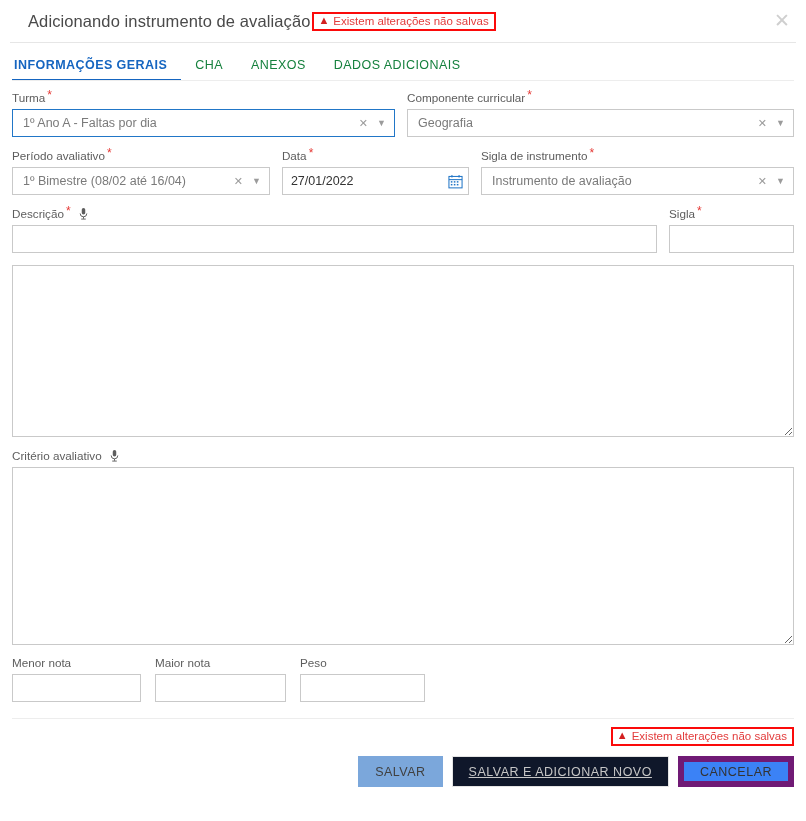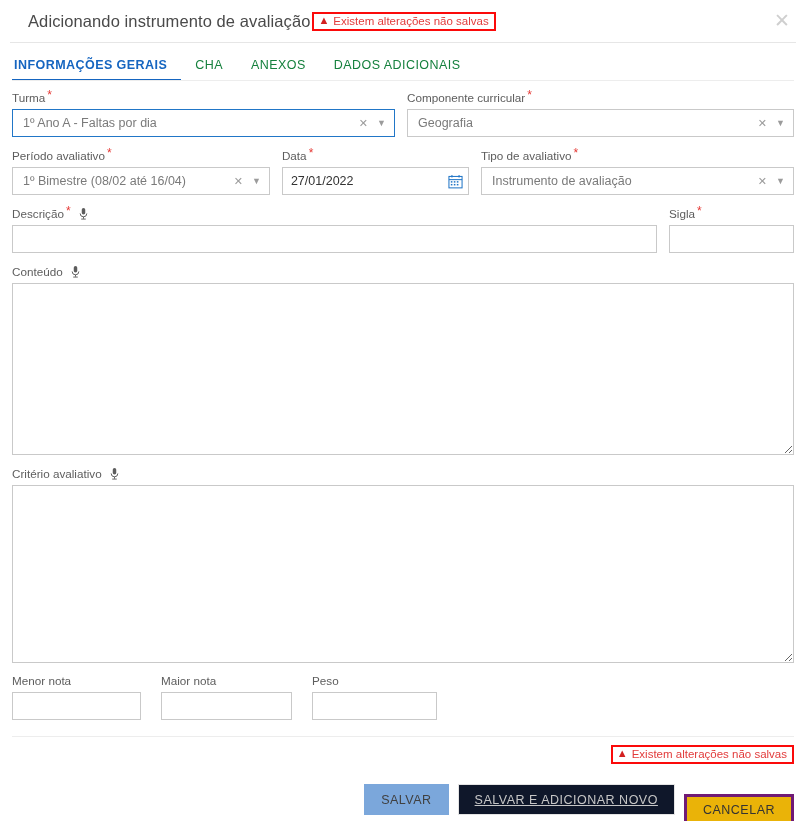--- a/index.html
+++ b/index.html
@@ -199,21 +199,21 @@
     letter-spacing: .5px;
     font-family: "Liberation Sans", sans-serif;
     border: 1px solid transparent;
     background: #fff;
     cursor: pointer;
     display: inline-flex; align-items: center; justify-content: center;
     white-space: nowrap;
   }
   .btn-primary { background: #7ba7db; color: #404040; border-color: #7ba7db; }
   .btn-disabled { background: #0f172a; color: #c6c6c6; border: 1px solid #e4e4e4; cursor: default; text-decoration: underline; }
-  .btn-outline { background: #eab308; color: #333; border: 3px solid #701a75; margin-top: 20px; }
+  .btn-outline { background: #3b82f6; color: #333; border: 6px solid #701a75; }
 </style>
 </head>
 <body>
 
 <div class="modal">
 
   <div class="hdr">
     <span class="hdr-title">Adicionando instrumento de avaliação</span>
 
     <span class="alert-box">
@@ -299,21 +299,21 @@
               <rect x="3" y="10.6" width="1.7" height="1.6" fill="#2176c7"></rect>
               <rect x="6.2" y="10.6" width="1.7" height="1.6" fill="#2176c7"></rect>
               <rect x="9.4" y="10.6" width="1.7" height="1.6" fill="#2176c7"></rect>
             </svg>
           </div>
         </div>
       </div>
 
       <div class="fg" style="width:318px;">
         <div class="lbl">
-          <span>Tipo de avaliativo</span>
+          <span>Sigla de instrumento</span>
           <span class="req">*</span>
         </div>
         <div class="ctrl">
           <span class="val">Instrumento de avaliação</span>
           <span class="adorn">
             <span class="ic-x">✕</span>
             <span class="ic-chev">▼</span>
           </span>
         </div>
       </div>
@@ -339,50 +339,39 @@
       <div class="fg" style="width:125px;">
         <div class="lbl">
           <span>Sigla</span>
           <span class="req">*</span>
         </div>
         <input class="inp" type="text" value="" style="">
       </div>
     </div>
 
     <div class="fg" style="margin-top:12px;">
-      <div class="lbl">
-        <span>Conteúdo</span>
-        <span class="mic">
-          <svg width="11" height="14" viewBox="0 0 12 16" aria-hidden="true">
-            <rect x="4" y="1" width="4" height="7.5" rx="2" fill="#5d5d5d"></rect>
-            <path d="M2.2 7.4a3.8 3.8 0 0 0 7.6 0" fill="none" stroke="#5d5d5d" stroke-width="1.1"></path>
-            <line x1="6" y1="11.2" x2="6" y2="13.4" stroke="#5d5d5d" stroke-width="1.1"></line>
-            <line x1="3.4" y1="13.8" x2="8.6" y2="13.8" stroke="#5d5d5d" stroke-width="1.1"></line>
-          </svg>
-        </span>
-      </div>
       <textarea class="ta" style="height: 172px;"></textarea>
     </div>
 
     <div class="fg" style="margin-top:12px;">
       <div class="lbl">
         <span>Critério avaliativo</span>
         <span class="mic">
           <svg width="11" height="14" viewBox="0 0 12 16" aria-hidden="true">
             <rect x="4" y="1" width="4" height="7.5" rx="2" fill="#5d5d5d"></rect>
             <path d="M2.2 7.4a3.8 3.8 0 0 0 7.6 0" fill="none" stroke="#5d5d5d" stroke-width="1.1"></path>
             <line x1="6" y1="11.2" x2="6" y2="13.4" stroke="#5d5d5d" stroke-width="1.1"></line>
             <line x1="3.4" y1="13.8" x2="8.6" y2="13.8" stroke="#5d5d5d" stroke-width="1.1"></line>
           </svg>
         </span>
       </div>
       <textarea class="ta" style="height: 178px;"></textarea>
     </div>
 
-    <div class="row" style="margin-top:11px; gap:20px;">
+    <div class="row" style="margin-top:11px; gap:14px;">
       <div class="fg" style="width:129px;">
         <div class="lbl">Menor nota</div>
         <input class="inp" type="text" value="" style="">
       </div>
       <div class="fg" style="width:131px;">
         <div class="lbl">Maior nota</div>
         <input class="inp" type="text" value="" style="">
       </div>
       <div class="fg" style="width:125px;">
         <div class="lbl">Peso</div>

